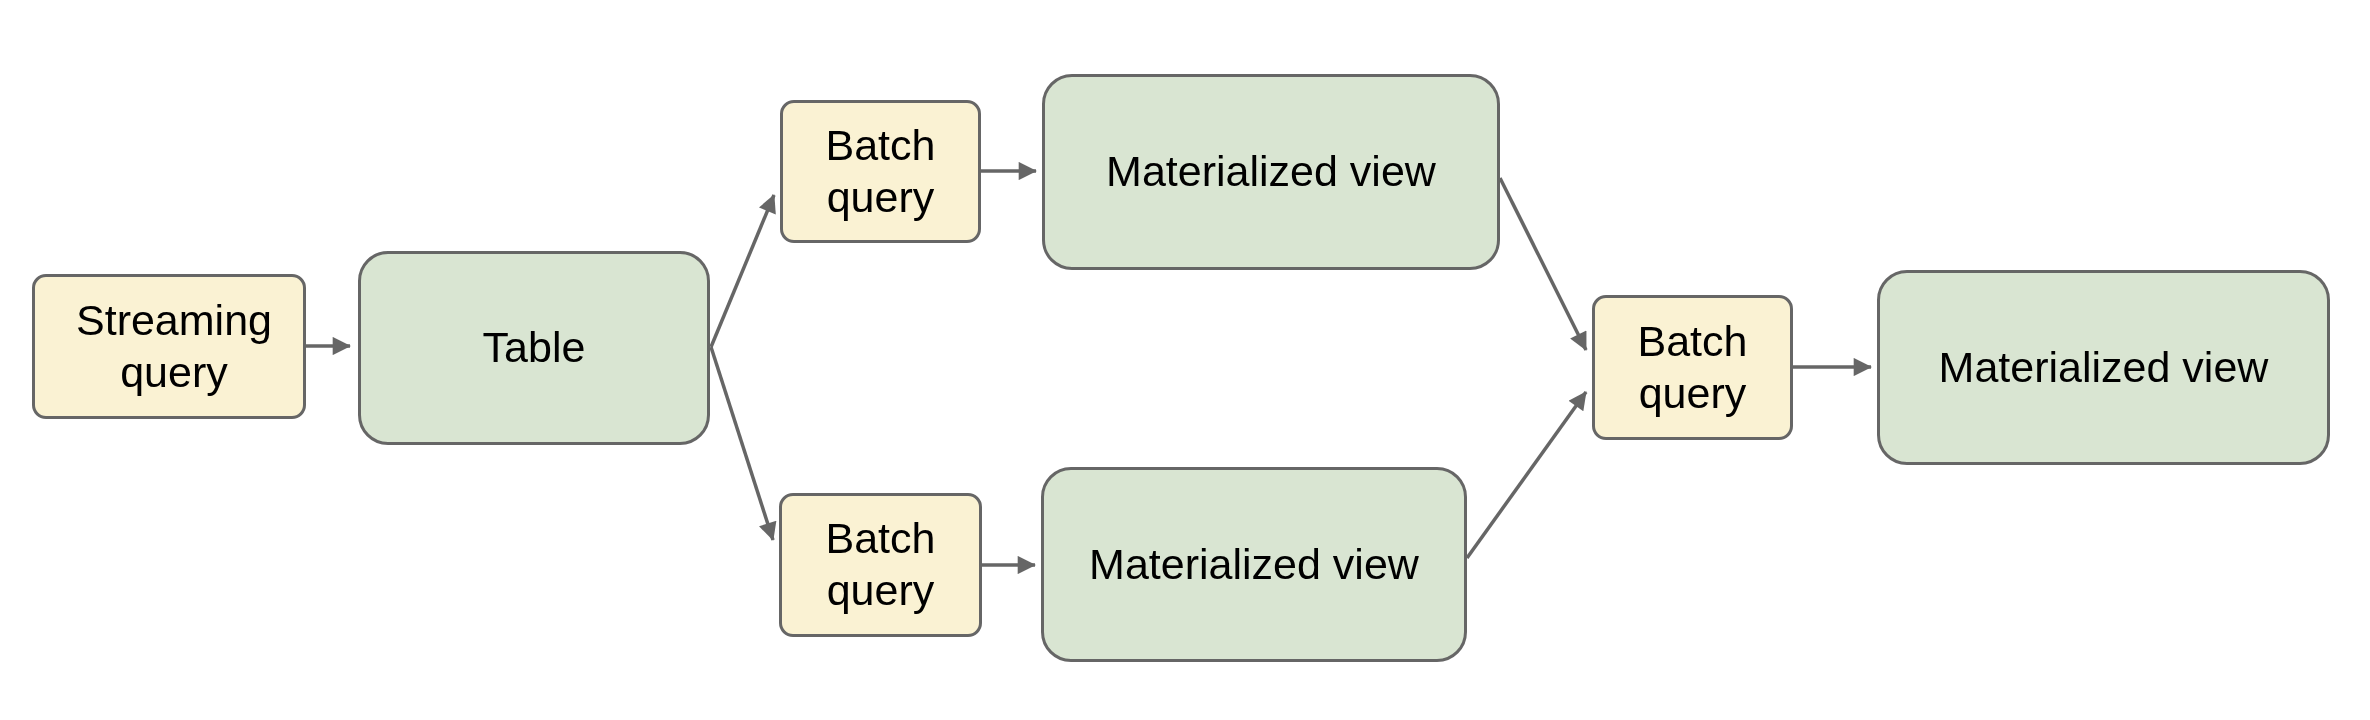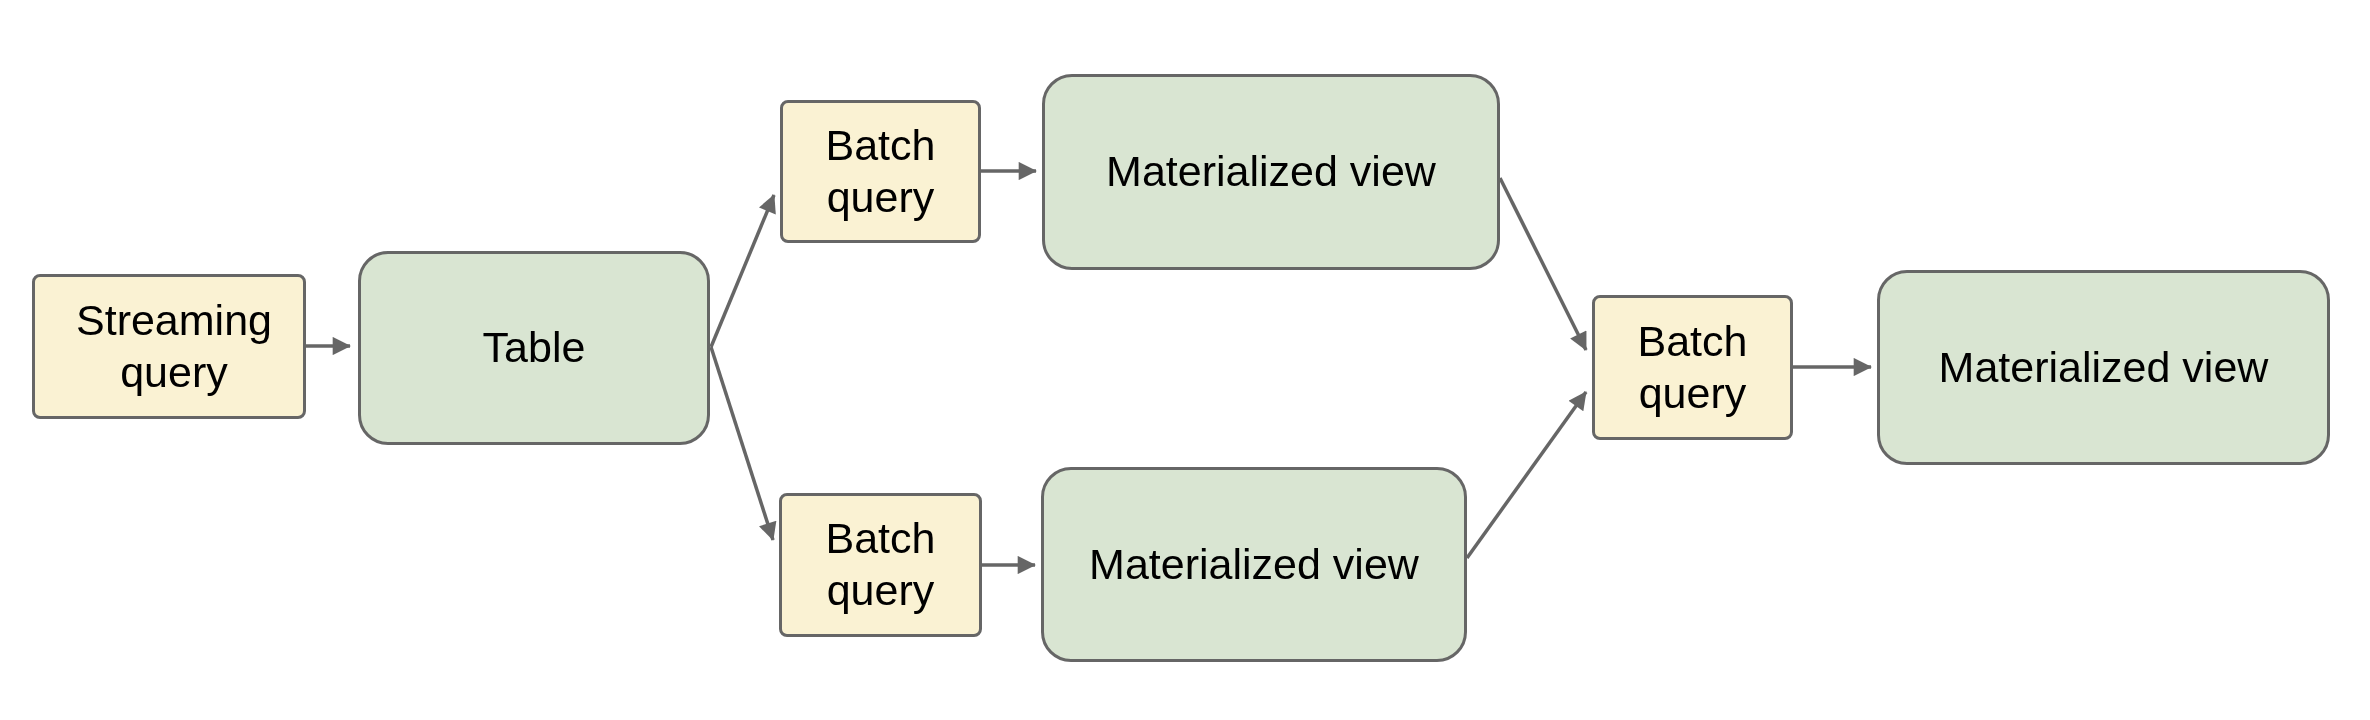--- a/index.html
+++ b/index.html
@@ -39,21 +39,21 @@
     align-items: center;
     justify-content: center;
     text-align: center;
     font-size: 43px;
     line-height: 1.2;
     color: var(--text, #000000);
     padding: 0 14px;
   }
   .node--query {
     background: var(--query-fill, #faf2d3);
-    border-radius: 8px;
+    border-radius: 14px;
   }
   .node--view {
     background: var(--view-fill, #d9e5d2);
     border-radius: 30px;
   }
   .n-streaming-query   { left: 32px;   top: 274px; width: 274px; height: 145px; padding-left: 24px; }
   .n-table             { left: 358px;  top: 251px; width: 352px; height: 194px; }
   .n-batch-query-top   { left: 780px;  top: 100px; width: 201px; height: 143px; }
   .n-mv-top            { left: 1042px; top: 74px;  width: 458px; height: 196px; }
   .n-batch-query-bottom{ left: 779px;  top: 493px; width: 203px; height: 144px; }

